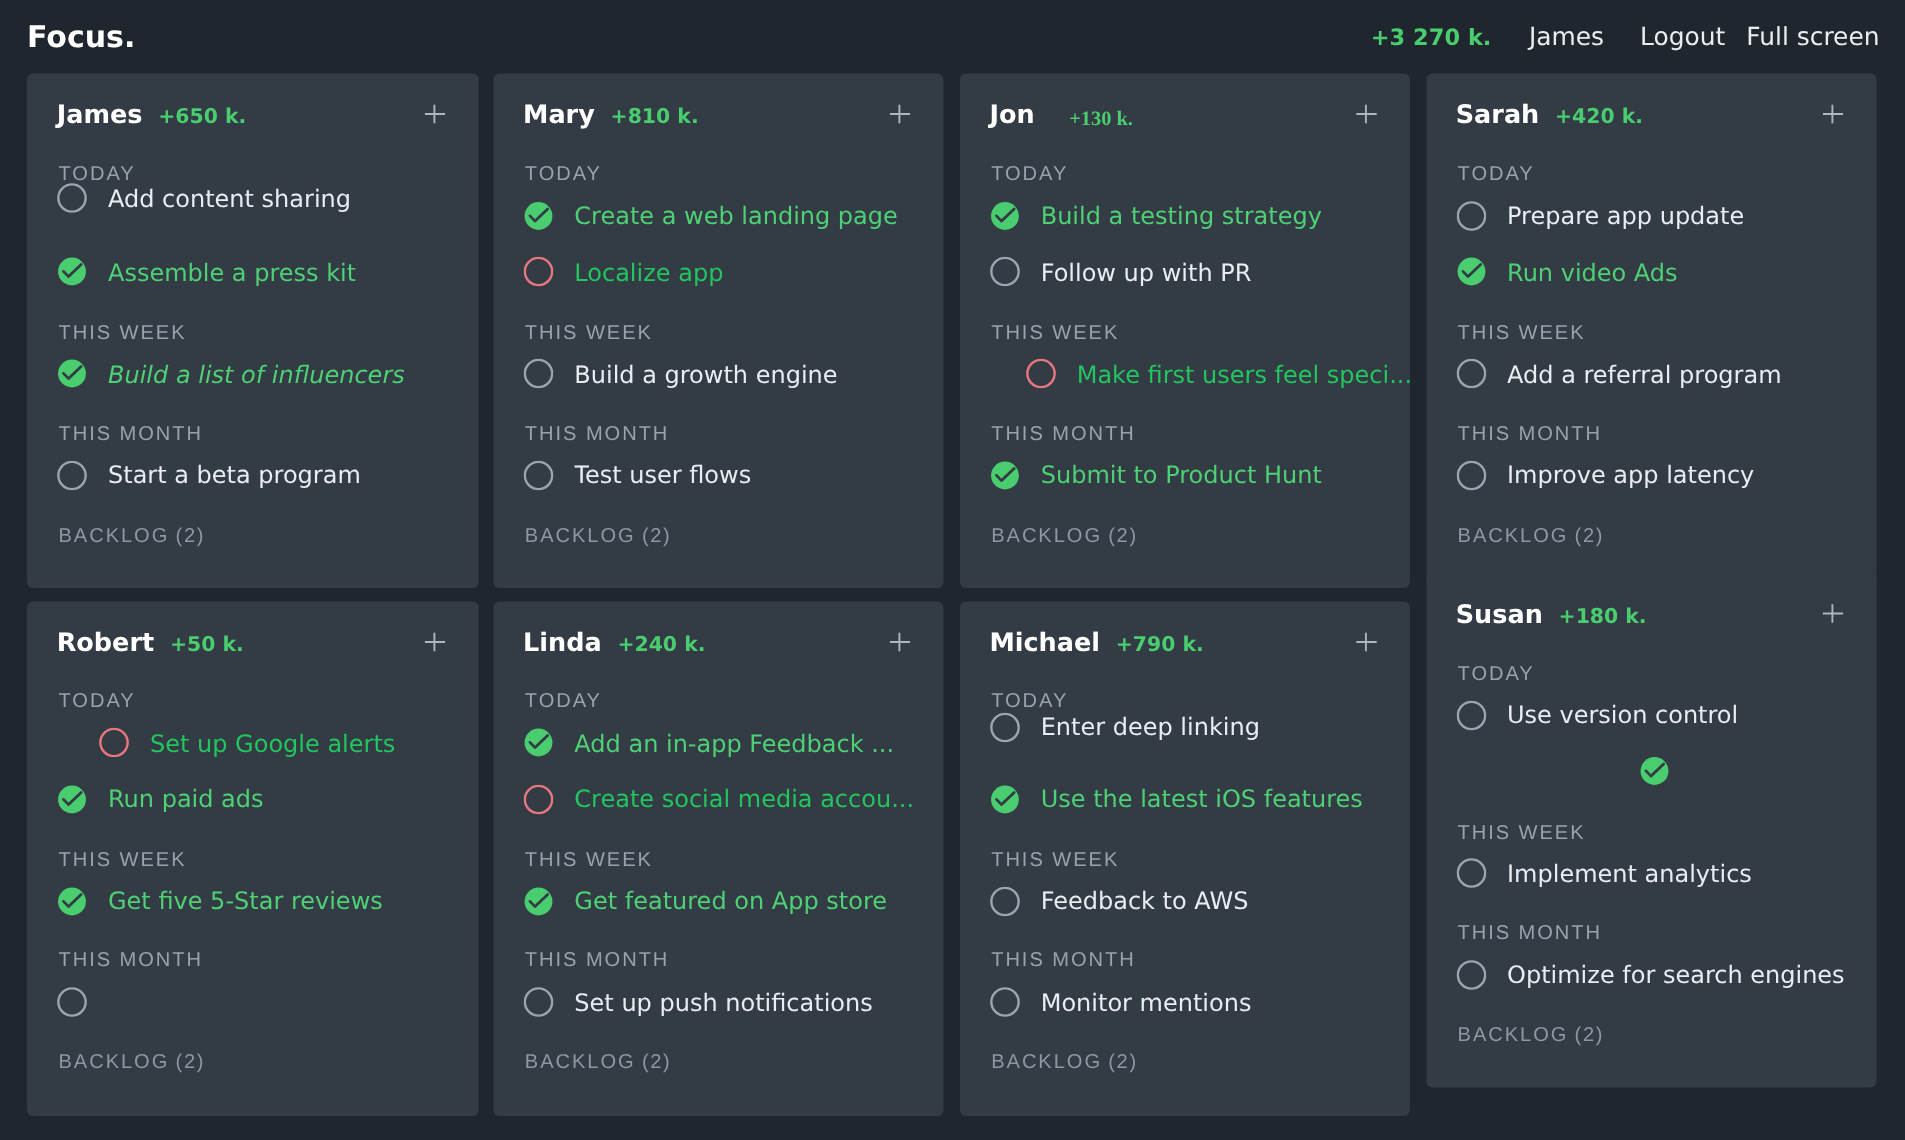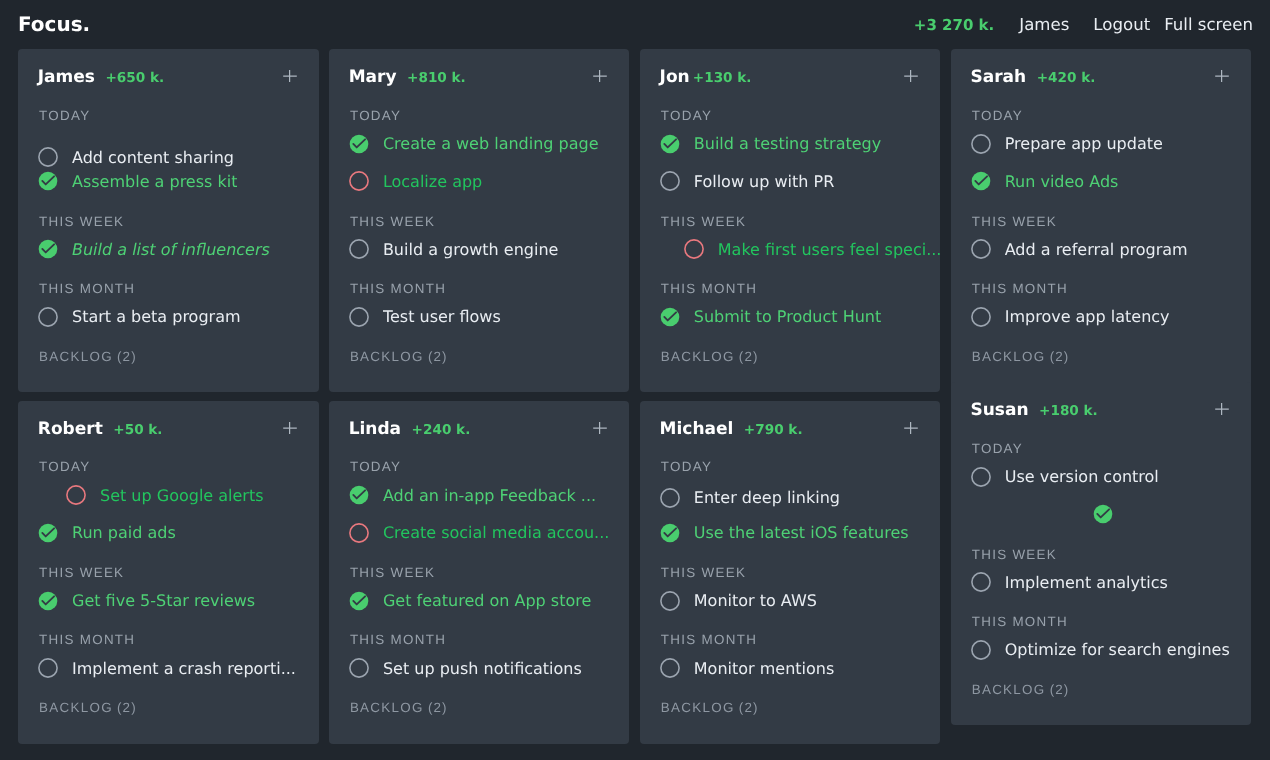--- a/index.html
+++ b/index.html
@@ -61,21 +61,21 @@
 </div>
 
 <div class="board" id="board">
     <div class="card" style="left: 0px; top: 0px;">
       <div class="card-name">James</div>
       <div class="card-score" style="left: 87.4719px;">+650 k.</div>
       <svg class="plus-btn" viewBox="0 0 14 14">
         <path d="M6.6 0.9 V13.1 M0.2 7 H13.8" stroke="#aeb7c1" stroke-width="1.25"></path>
       </svg>
       <div class="sec" style="top: 59.8px;">TODAY</div>
-      <div class="task" style="top: 98px; text-align: center;">
+      <div class="task" style="top: 73px; text-align: center;">
         <svg class="cb" viewBox="0 0 20 20">
           <circle cx="10" cy="10" r="9.1" fill="none" stroke="#9ba4af" stroke-width="1.6"></circle>
         </svg>
         <span class="lbl t-open">Add content sharing</span>
       </div>
       <div class="task" style="top: 122.4px;">
         <svg class="cb" viewBox="0 0 20 20">
           <circle cx="10" cy="10" r="9.3" fill="#49cd6e"></circle>
           <path d="M4.3 9.9 L7.7 13.4 L16.1 5.3" fill="none" stroke="#333b45" stroke-width="1.85" stroke-linecap="round" stroke-linejoin="round"></path>
         </svg>
@@ -129,21 +129,21 @@
       <div class="task" style="top: 257.5px;">
         <svg class="cb" viewBox="0 0 20 20">
           <circle cx="10" cy="10" r="9.1" fill="none" stroke="#9ba4af" stroke-width="1.6"></circle>
         </svg>
         <span class="lbl t-open">Test user flows</span>
       </div>
       <div class="sec backlog" style="top: 300.8px;"><span>BACKLOG</span><span class="sec-count">(2)</span></div>
     </div>
     <div class="card" style="left: 621.8px; top: 0px;">
       <div class="card-name">Jon</div>
-      <div class="card-score" style="left: 53px;">+130 k.</div>
+      <div class="card-score" style="left: 73px; font-family: Liberation Serif, serif;">+130 k.</div>
       <svg class="plus-btn" viewBox="0 0 14 14">
         <path d="M6.6 0.9 V13.1 M0.2 7 H13.8" stroke="#aeb7c1" stroke-width="1.25"></path>
       </svg>
       <div class="sec" style="top: 59.8px;">TODAY</div>
       <div class="task" style="top: 84.5px;">
         <svg class="cb" viewBox="0 0 20 20">
           <circle cx="10" cy="10" r="9.3" fill="#49cd6e"></circle>
           <path d="M4.3 9.9 L7.7 13.4 L16.1 5.3" fill="none" stroke="#333b45" stroke-width="1.85" stroke-linecap="round" stroke-linejoin="round"></path>
         </svg>
         <span class="lbl t-done">Build a testing strategy</span>
@@ -233,21 +233,20 @@
           <circle cx="10" cy="10" r="9.3" fill="#49cd6e"></circle>
           <path d="M4.3 9.9 L7.7 13.4 L16.1 5.3" fill="none" stroke="#333b45" stroke-width="1.85" stroke-linecap="round" stroke-linejoin="round"></path>
         </svg>
         <span class="lbl t-done">Get five 5-Star reviews</span>
       </div>
       <div class="sec" style="top: 232.8px;">THIS MONTH</div>
       <div class="task" style="top: 257.5px;">
         <svg class="cb" viewBox="0 0 20 20">
           <circle cx="10" cy="10" r="9.1" fill="none" stroke="#9ba4af" stroke-width="1.6"></circle>
         </svg>
-        <span class="lbl t-open">Implement a crash reporti...</span>
       </div>
       <div class="sec backlog" style="top: 300.8px;"><span>BACKLOG</span><span class="sec-count">(2)</span></div>
     </div>
     <div class="card" style="left: 310.9px; top: 351.6px;">
       <div class="card-name">Linda</div>
       <div class="card-score" style="left: 82.7062px;">+240 k.</div>
       <svg class="plus-btn" viewBox="0 0 14 14">
         <path d="M6.6 0.9 V13.1 M0.2 7 H13.8" stroke="#aeb7c1" stroke-width="1.25"></path>
       </svg>
       <div class="sec" style="top: 59.8px;">TODAY</div>
@@ -281,39 +280,39 @@
       </div>
       <div class="sec backlog" style="top: 300.8px;"><span>BACKLOG</span><span class="sec-count">(2)</span></div>
     </div>
     <div class="card" style="left: 621.8px; top: 351.6px;">
       <div class="card-name">Michael</div>
       <div class="card-score" style="left: 104.066px;">+790 k.</div>
       <svg class="plus-btn" viewBox="0 0 14 14">
         <path d="M6.6 0.9 V13.1 M0.2 7 H13.8" stroke="#aeb7c1" stroke-width="1.25"></path>
       </svg>
       <div class="sec" style="top: 59.8px;">TODAY</div>
-      <div class="task" style="top: 87px;">
+      <div class="task" style="top: 74px;">
         <svg class="cb" viewBox="0 0 20 20">
           <circle cx="10" cy="10" r="9.1" fill="none" stroke="#9ba4af" stroke-width="1.6"></circle>
         </svg>
         <span class="lbl t-open">Enter deep linking</span>
       </div>
       <div class="task" style="top: 122.4px;">
         <svg class="cb" viewBox="0 0 20 20">
           <circle cx="10" cy="10" r="9.3" fill="#49cd6e"></circle>
           <path d="M4.3 9.9 L7.7 13.4 L16.1 5.3" fill="none" stroke="#333b45" stroke-width="1.85" stroke-linecap="round" stroke-linejoin="round"></path>
         </svg>
         <span class="lbl t-done">Use the latest iOS features</span>
       </div>
       <div class="sec" style="top: 165.8px;">THIS WEEK</div>
       <div class="task" style="top: 190px;">
         <svg class="cb" viewBox="0 0 20 20">
           <circle cx="10" cy="10" r="9.1" fill="none" stroke="#9ba4af" stroke-width="1.6"></circle>
         </svg>
-        <span class="lbl t-open">Monitor to AWS</span>
+        <span class="lbl t-open">Feedback to AWS</span>
       </div>
       <div class="sec" style="top: 232.8px;">THIS MONTH</div>
       <div class="task" style="top: 257.5px;">
         <svg class="cb" viewBox="0 0 20 20">
           <circle cx="10" cy="10" r="9.1" fill="none" stroke="#9ba4af" stroke-width="1.6"></circle>
         </svg>
         <span class="lbl t-open">Monitor mentions</span>
       </div>
       <div class="sec backlog" style="top: 300.8px;"><span>BACKLOG</span><span class="sec-count">(2)</span></div>
     </div>

